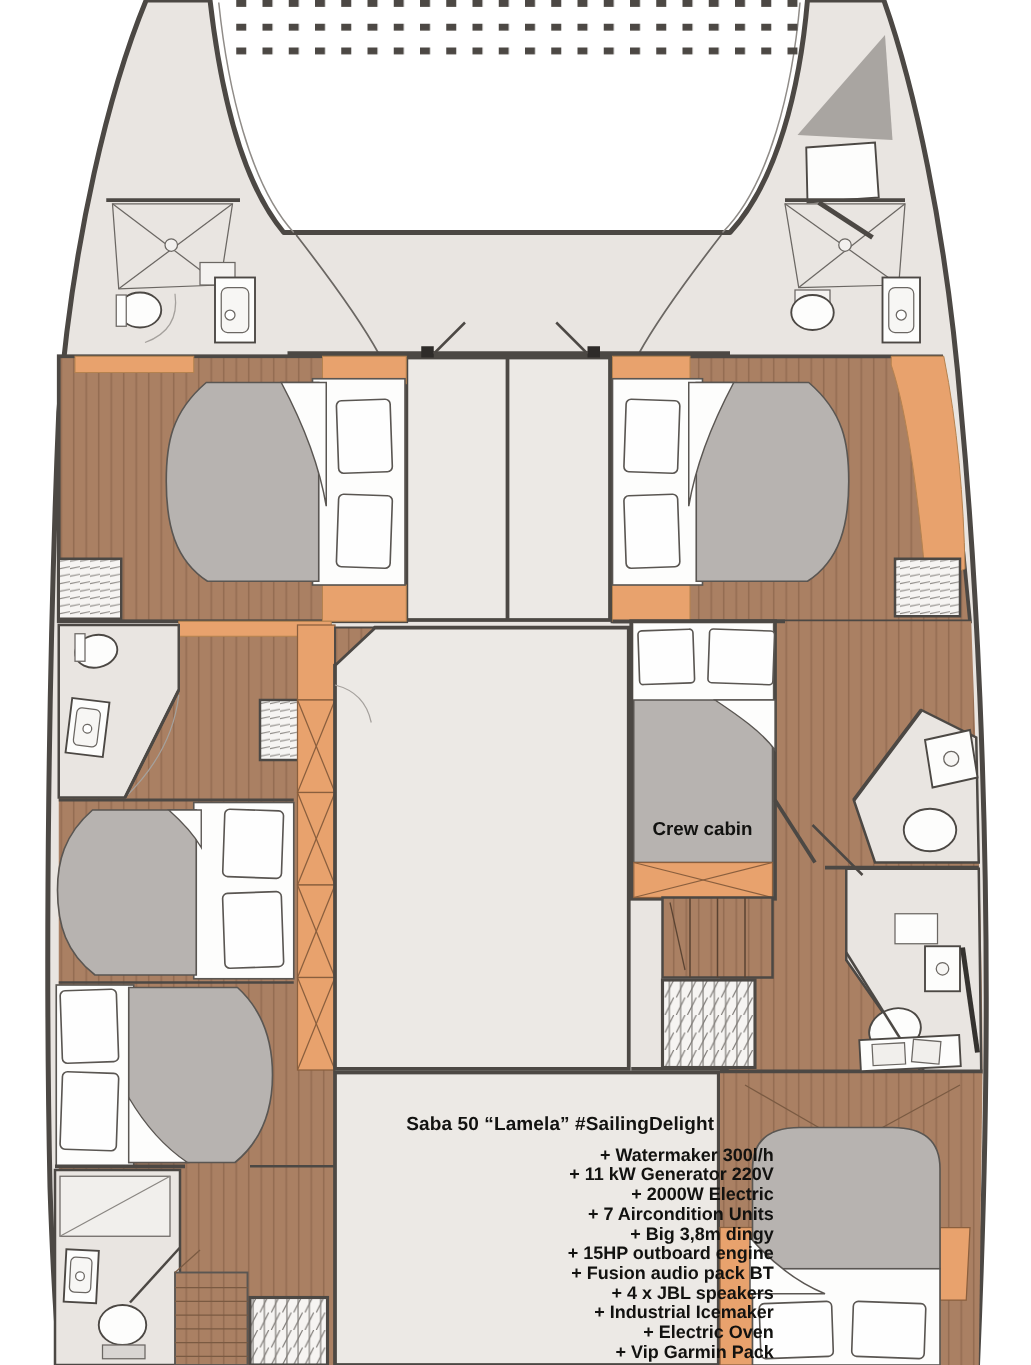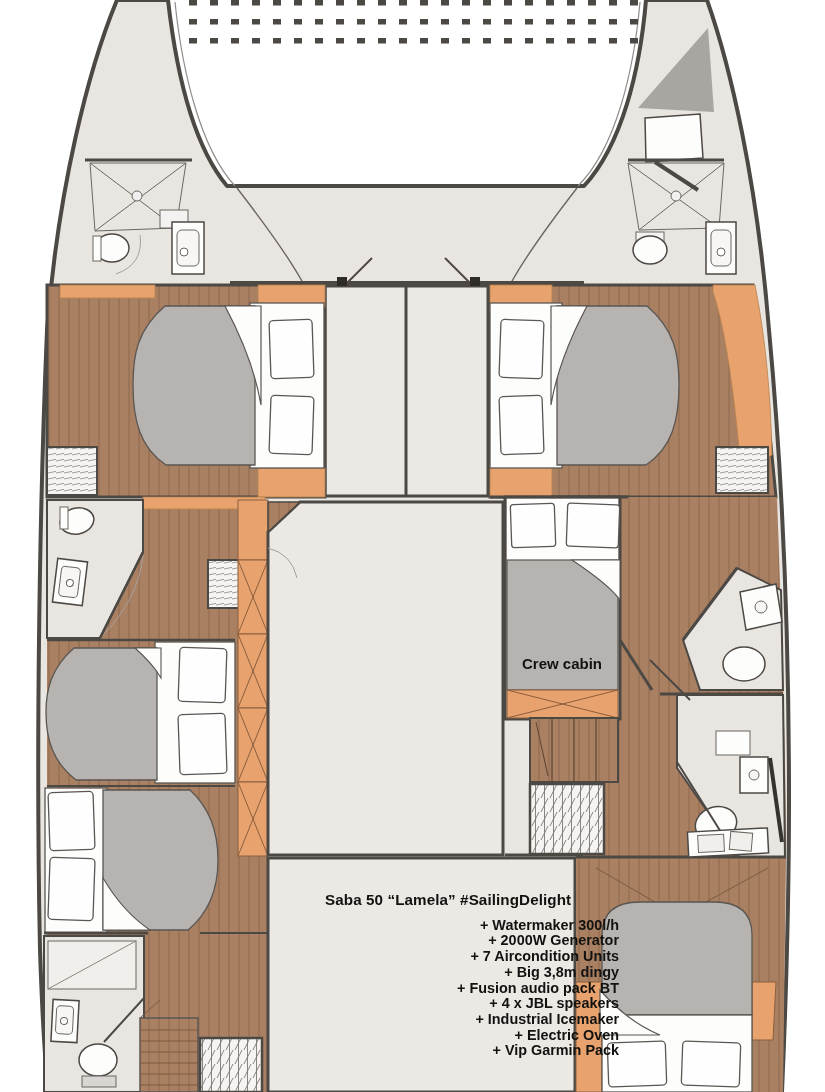--- a/index.html
+++ b/index.html
@@ -288,23 +288,25 @@
     <line x1="650" y1="660" x2="690" y2="700" stroke="#4c4844" stroke-width="2"></line>
   </g>
 </svg>
 
 <div id="crew-label" class="overlay">Crew cabin</div>
 
 <div id="specs" class="overlay">
   <div class="specs-title">Saba 50 “Lamela” #SailingDelight</div>
   <ul>
     <li>+ Watermaker 300l/h</li>
-    <li>+ 2000W Generator</li>
+    <li>+ 11 kW Generator 220V</li>
+    <li>+ 2000W Electric</li>
     <li>+ 7 Aircondition Units</li>
     <li>+ Big 3,8m dingy</li>
+    <li>+ 15HP outboard engine</li>
     <li>+ Fusion audio pack BT</li>
     <li>+ 4 x JBL speakers</li>
     <li>+ Industrial Icemaker</li>
     <li>+ Electric Oven</li>
     <li>+ Vip Garmin Pack</li>
   </ul>
 </div>
 
 </div>
 

